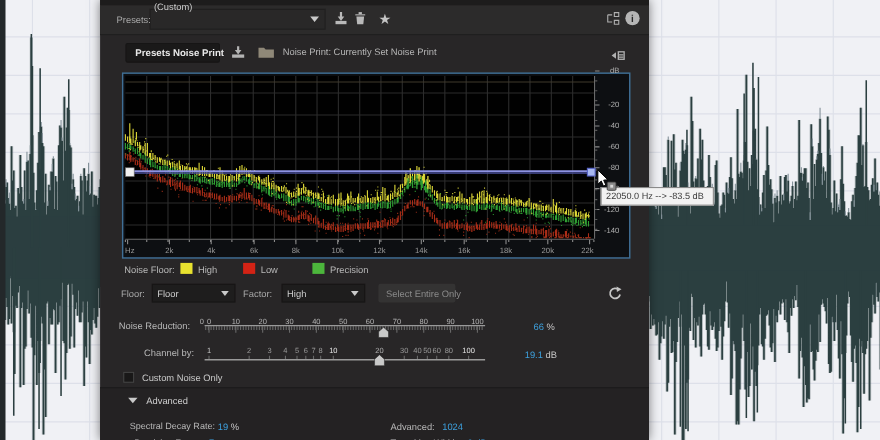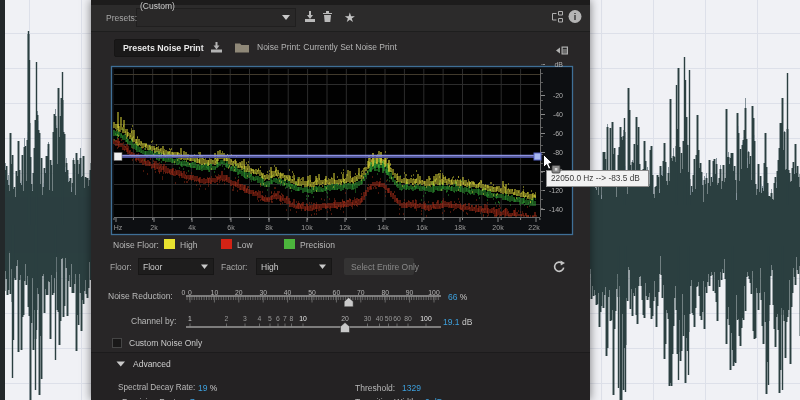--- a/index.html
+++ b/index.html
@@ -177,34 +177,34 @@
 <path d="M562.5 263.5a4.6 4.6 0 1 0 1.2 4.2"></path>
 </g>
 <path d="M560.5 260.5l4.5 2.5-4.2 2.5z" fill="#c4c4c4"></path>
 
 <path d="M282 15l8 0-4 5z" fill="#c9c9c9"></path>
 <path d="M201 264.5l7 0-3.5 4.5z" fill="#c9c9c9"></path>
 <path d="M319 264.5l7 0-3.5 4.5z" fill="#c9c9c9"></path>
 <path d="M116.5 361.5l8.5 0-4.25 5z" fill="#c9c9c9"></path>
 
 </svg>
-<span class="lbl" style="left:448px;top:292px"><span class="blue">66</span> <span style="color:#c8c8c8">%</span></span>
+<span class="lbl" style="left:485px;top:292px"><span class="blue">66</span> <span style="color:#c8c8c8">%</span></span>
 
 <span class="lbl" style="left:131px;top:316px">Channel by:</span>
 <span class="lbl" style="left:177px;top:314px;font-size:6.8px;color:#b4b4b4"></span>
-<span class="lbl" style="left:443px;top:317px"><span class="blue">19.1</span> <span style="color:#c8c8c8">dB</span></span>
+<span class="lbl" style="left:477px;top:317px"><span class="blue">19.1</span> <span style="color:#c8c8c8">dB</span></span>
 
 <div class="abs" style="left:112px;top:338px;width:10px;height:10px;background:#191818;border:1px solid #454545"></div>
 <span class="lbl" style="left:129px;top:338px;color:#c8c8c8">Custom Noise Only</span>
 
 <span class="lbl" style="left:133px;top:359px;color:#d0d0d0">Advanced</span>
 <span class="lbl" style="left:118px;top:383px;font-size:8.2px">Spectral Decay Rate:</span>
 <span class="lbl" style="left:198px;top:383px"><span class="blue">19</span> <span style="color:#c8c8c8">%</span></span>
-<span class="lbl" style="left:355px;top:383px">Threshold:</span>
-<span class="lbl blue" style="left:402px;top:383px">1329</span>
+<span class="lbl" style="left:355px;top:383px">Advanced:</span>
+<span class="lbl blue" style="left:402px;top:383px">1024</span>
 
 <span class="lbl" style="left:122px;top:397px">Precision Factor:</span>
 <span class="lbl blue" style="left:190px;top:397px">7</span>
 <span class="lbl" style="left:355px;top:397px">Transition Width:</span>
 <span class="lbl blue" style="left:425px;top:397px">0 dB</span>
 
 <div class="abs" style="left:546px;top:170px;width:103px;height:17px;background:#f2f2f2;border:1px solid #8a8a8a;z-index:40"></div>
 <span class="lbl" style="left:551px;top:173px;color:#3a3a3a;font-size:8.3px;z-index:41">22050.0 Hz --&gt; -83.5 dB</span>
 
 <svg class="abs" style="left:0;top:0;z-index:50;pointer-events:none" width="800" height="400">

